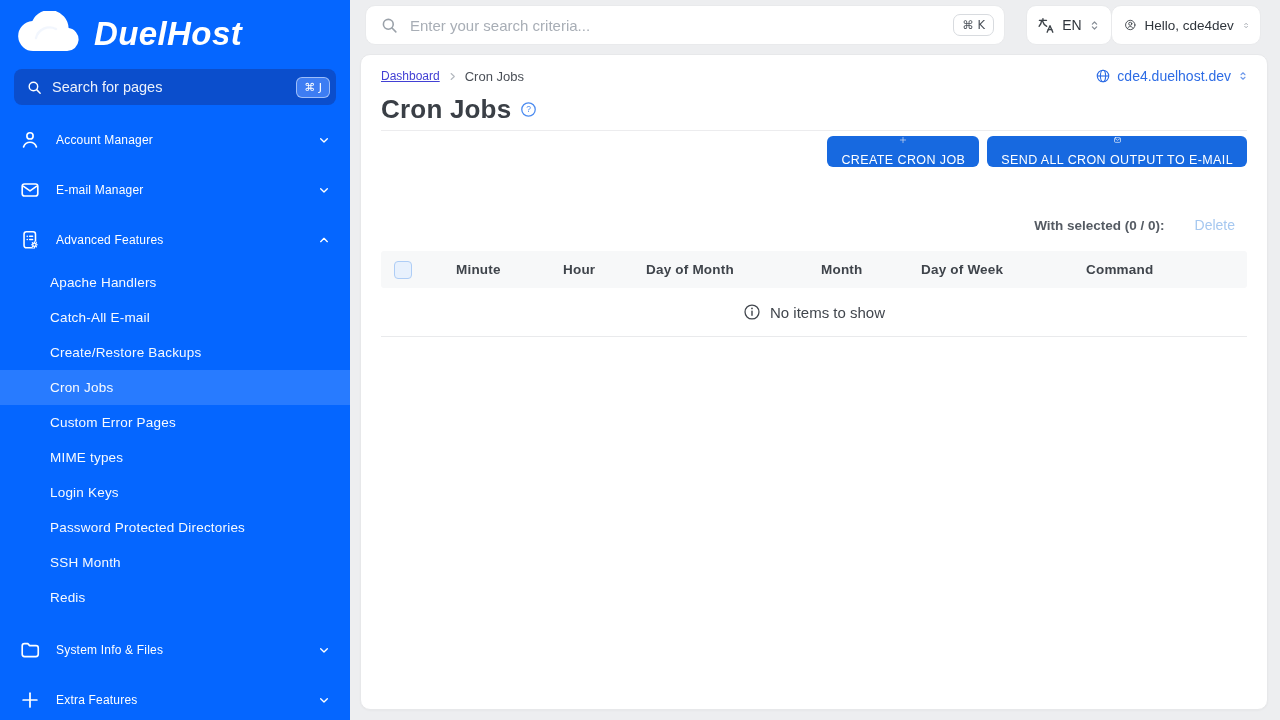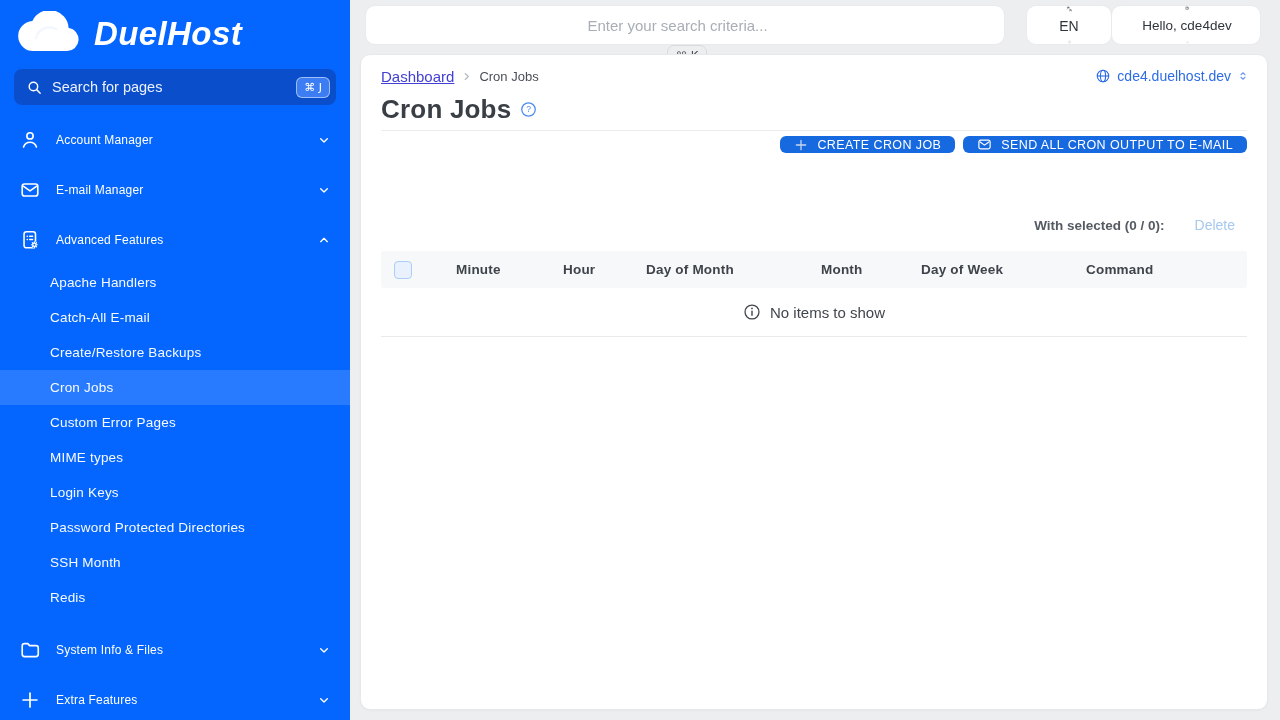--- a/index.html
+++ b/index.html
@@ -22,49 +22,49 @@
   .nav-item { height:50px; display:flex; align-items:center; gap:14px; padding:0 18px; cursor:pointer; }
   .nav-item .ico { width:24px; height:24px; display:flex; align-items:center; justify-content:center; }
   .nav-item .lbl { flex:1; font-size:12px; font-weight:500; color:#fff; letter-spacing:.2px; }
   .subitem { height:35px; display:flex; align-items:center; padding-left:50px; font-size:13.5px;
              color:rgba(255,255,255,.97); letter-spacing:.2px; cursor:pointer; }
   .subitem.active { background:rgba(255,255,255,.14); }
   .sub-list { margin-bottom:10px; }
 
   
   .tb-card { position:absolute; top:5px; height:40px; background:#fff; border:1px solid #e9eaec;
-             border-radius:10px; display:flex; align-items:center;flex-direction:column; }
+             border-radius:10px; display:flex; align-items:center; }
   .search-card { left:365px; width:640px; gap:11px; padding:0 10px 0 14px; }
   .search-card input { flex:1; border:none; outline:none; font-size:15px; color:#3c424a;
                        font-family:"Liberation Sans",sans-serif; }
   .search-card input::placeholder { color:#a8aeb6; }
   .kbd-top { border:1px solid #d8dbdf; border-radius:7px; padding:3px 8px; color:#4a5058;
              font-family:"DejaVu Sans",sans-serif; font-size:11.5px; white-space:nowrap; }
   .lang-card { left:1026px; width:86px; justify-content:center; gap:6px; padding:0 8px; cursor:pointer; }
   .lang-label { font-size:14px; font-weight:500; color:#2f353c; }
   .user-card { left:1111px; width:150px; gap:8px; padding:0 10px 0 12px; cursor:pointer; }
   .user-label { font-size:13.5px; color:#2f353c; flex:1; white-space:nowrap; }
 
   
   .main-card { position:absolute; left:360px; top:54px; width:908px; height:656px; background:#fff;
                border:1px solid #e7e8ea; border-radius:10px; box-shadow:0 1px 2px rgba(0,0,0,.03); }
   .bc-row { position:absolute; left:20px; right:18px; top:12px; height:18px; display:flex;
             align-items:center; justify-content:space-between; }
   .bc-left { display:flex; align-items:center; gap:7px; }
-  .bc-home { font-size:15px; color:#4240d4; text-decoration:underline; cursor:pointer; }
+  .bc-home { font-size:12px; color:#4240d4; text-decoration:underline; cursor:pointer; }
   .bc-current { font-size:13px; color:#4a4f57; }
   .domain-select { display:flex; align-items:center; gap:6px; cursor:pointer; }
   .domain-name { font-size:14px; font-weight:500; color:#2d6ce5; }
   .title-row { position:absolute; left:20px; top:39px; display:flex; align-items:center; gap:9px; }
   .page-title { font-size:26px; font-weight:600; color:#3a3f46; letter-spacing:.2px; }
   .divider { position:absolute; left:20px; right:20px; top:75px; height:1px; background:#ececee; }
   .actions-row { position:absolute; right:20px; top:81px; display:flex; gap:8px; }
-  .btn { display:flex; align-items:center; gap:9px; height:17px; padding:0 14px; background:#1769e0;
+  .btn { display:flex; align-items:center; gap:9px; height:31px; padding:0 14px; background:#1769e0;
          color:#fff; border:none; border-radius:6px; font-size:12.5px; letter-spacing:.4px; font-weight:500;
-         font-family:"Liberation Sans",sans-serif; cursor:pointer; }
+         font-family:"Liberation Sans",sans-serif; cursor:pointer;flex-direction:column; }
   .selected-row { position:absolute; right:20px; top:162px; display:flex; align-items:center; gap:30px; }
   .with-selected { font-size:13.5px; font-weight:bold; color:#555b63; }
   .delete-link { font-size:14px; color:#a6c8f0; padding-right:12px; cursor:default; }
 
   .table { position:absolute; left:20px; right:20px; top:196px; }
   .thead { display:grid; grid-template-columns:62px 107px 83px 175px 100px 165px 1fr; align-items:center;
            height:37px; background:#f7f8f9; border-radius:3px; }
   .th { padding-left:13px; font-size:13.5px; font-weight:bold; color:#3f444b; letter-spacing:.2px; }
   .checkbox { width:18px; height:18px; margin-left:13px; border:1.5px solid #aecdf6; background:#e8f1fd;
               border-radius:4px; cursor:pointer; }

